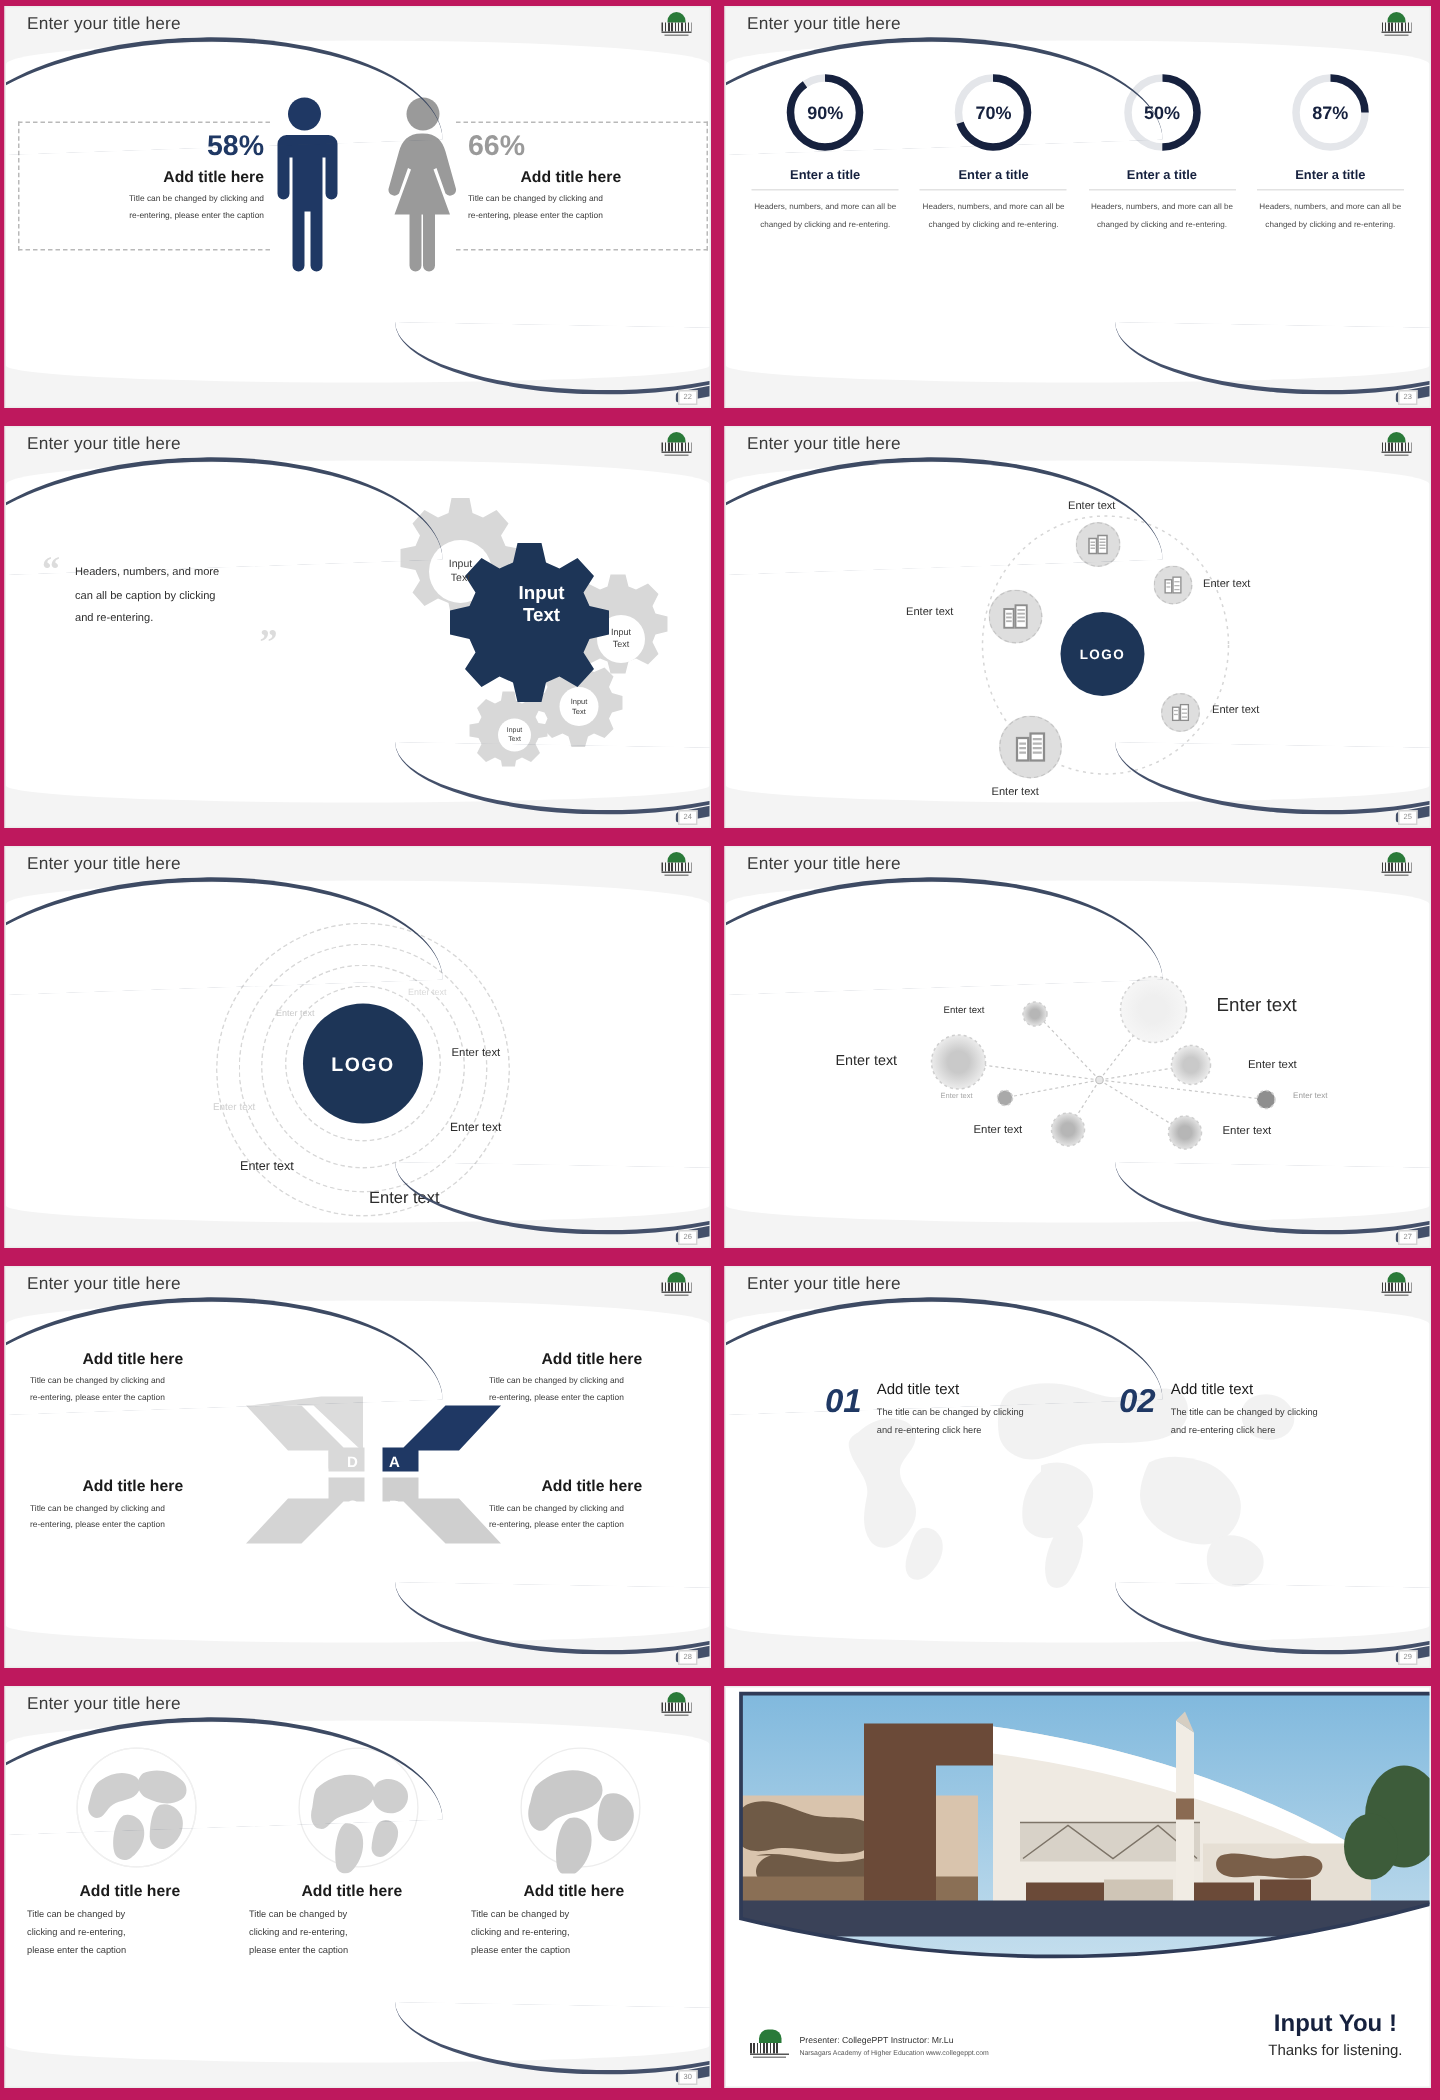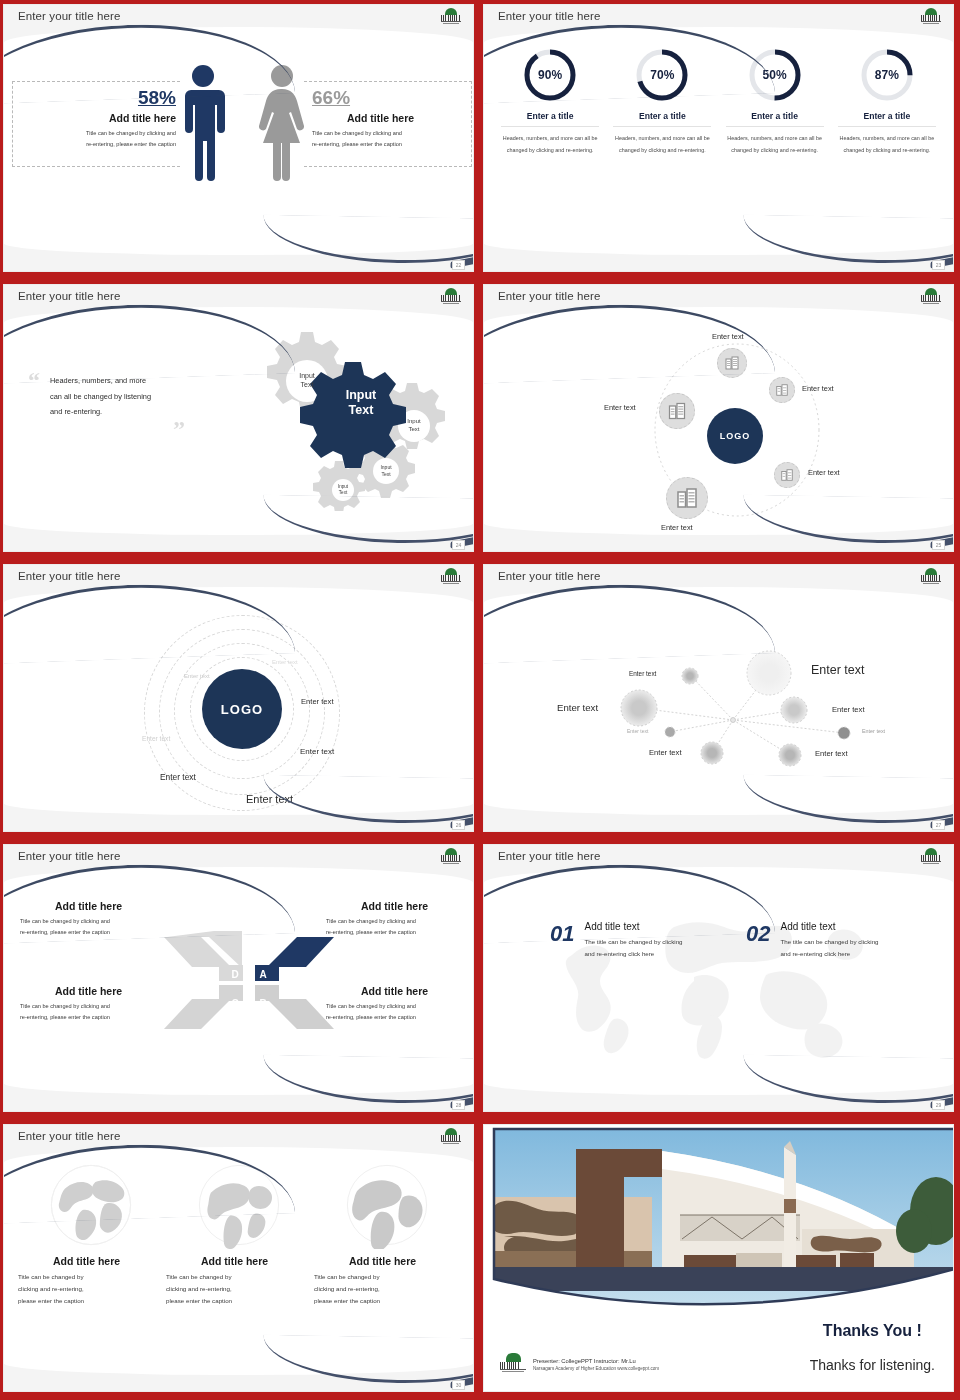--- a/index.html
+++ b/index.html
@@ -12,21 +12,21 @@
   .grid{
     width:960px; height:1400px;
     display:grid;
     grid-template-columns:480px 480px;
     grid-template-rows:repeat(5,280px);
   }
   .slide{
     position:relative;
     width:480px; height:280px;
     padding:4px 6px 8px 3px;
-    background:#b91c1c;
+    background:#be185d;
   }
   .card{
     position:relative;
     width:100%; height:100%;
     background:#f4f4f4;
     overflow:hidden;
     border:1px solid #ececec;
   }
   
   .body-white{
@@ -90,21 +90,21 @@
     transform:skewY(-12deg); border-radius:2px;
   }
   .pagenum{
     position:absolute; right:8px; bottom:1px;
     width:13px; height:10px; border:1px solid #d4d4d4;
     background:#fff; color:#8c8c8c;
     font-size:5px; line-height:9px; text-align:center;
     z-index:6;
   }
   .stage{ position:absolute; left:0; right:0; top:30px; bottom:14px; z-index:3;}
-  .pct{font-size:19px;font-weight:bold;text-decoration:underline;}
+  .pct{font-size:19px;font-weight:bold;}
   .pct.navy{color:#1f3864;} .pct.gray{color:#9a9a9a;}
   .addt{font-size:10.5px;font-weight:bold;color:#1b1b1b;margin-top:3px;margin-left:35px;}
   .cap{font-size:5.6px;color:#3b3b3b;line-height:1.9;margin-top:4px;}
   .dashbox{position:absolute;border:1px dashed #b9b9b9;}
   .s1col{position:absolute;top:52px;width:150px;}
   
   .donuts{position:absolute;left:10px;right:10px;top:10px;display:flex;justify-content:space-around;}
   .dcell{width:98px;text-align:center;}
   .dtitle{font-size:8.6px;font-weight:bold;color:#16213e;margin-top:6px;padding-bottom:5px;border-bottom:1px solid #e2e2e2;}
   .dbody{font-size:5.4px;color:#4a4a4a;line-height:2.2;margin-top:6px;}
@@ -117,21 +117,21 @@
   .logo-circle{position:absolute;border-radius:50%;background:#1d3557;color:#fff;display:flex;align-items:center;justify-content:center;font-weight:bold;letter-spacing:1px;}
   .node{position:absolute;border-radius:50%;background:#dedede;border:1px dashed #c6c6c6;display:flex;align-items:center;justify-content:center;}
   .lbl{position:absolute;font-size:7.4px;color:#2b2b2b;white-space:nowrap;}
   .ring{position:absolute;border:1px dashed #d8d8d8;border-radius:50%;}
   
   .bignum{font-size:22px;font-weight:bold;font-style:italic;color:#1f3864;}
   .ttxt{font-size:10px;font-weight:normal;color:#1b1b1b;}
   .btxt{font-size:6.2px;color:#3b3b3b;line-height:2;margin-top:4px;}
   .thanks{position:absolute;right:18px;bottom:18px;text-align:center;}
   .thanks h2{font-size:16px;color:#16213e;font-weight:bold;}
-  .thanks p{font-size:14px;color:#2b2b2b;margin-top:17px;}
+  .thanks p{font-size:10px;color:#2b2b2b;margin-top:3px;}
   .fnote{position:absolute;left:16px;bottom:16px;display:flex;align-items:center;gap:7px;}
   .fnote .l1{font-size:5.8px;color:#333;}
   .fnote .l2{font-size:4.6px;color:#555;margin-top:2px;}
 </style>
 </head>
 <body>
 
 <div class="grid">
 
   <div class="slide">
@@ -258,21 +258,21 @@
         </div>
       </div>
       <div class="sw-top"></div>
       <div class="sw-bot"></div>
 
       <div class="stage">
         <div class="quote">
           <div class="qmark">“</div>
           <div class="qtext">
             <div>Headers, numbers, and more</div>
-            <div>can all be changed by listening</div>
+            <div>can all be caption by clicking</div>
             <div>and re-entering.</div>
           </div>
           <div class="qmark" style="margin-left:145px;margin-top:2px;">”</div>
         </div>
 
         <svg width="230" height="190" style="position:absolute;left:225px;top:6px">
           <g fill="#d8d8d8">
             <path id="g1" d="M63 24 l7 -3 2 -10 12 0 2 10 7 3 9 -5 8 9 -5 8 3 7 10 2 0 12 -10 2 -3 7 5 8 -8 9 -9 -5 -7 3 -2 10 -12 0 -2 -10 -7 -3 -9 5 -8 -9 5 -8 -3 -7 -10 -2 0 -12 10 -2 3 -7 -5 -8 8 -9z"></path>
             <circle cx="78" cy="60" r="21" fill="#fff"></circle>
           </g>
@@ -778,21 +778,21 @@
 
           <g fill="#3d5c3a">
             <ellipse cx="452" cy="86" rx="26" ry="34"></ellipse>
             <ellipse cx="430" cy="106" rx="18" ry="22"></ellipse>
           </g>
         </g>
         <path d="M10 4 H478 V142 Q240 210 10 154 Z" fill="none" stroke="#2f3b57" stroke-width="2.5"></path>
       </svg>
 
       <div class="thanks">
-        <h2>Thanks You !</h2>
+        <h2>Input You !</h2>
         <p>Thanks for listening.</p>
       </div>
 
       <div class="fnote">
         <div class="logo" style="position:relative;right:auto;top:auto;width:26px;height:22px;">
           <div class="dome" style="left:6px;width:15px;height:9px;"></div>
           <div class="base" style="top:9px;height:7px;"></div>
           <div class="bar" style="top:16px;width:26px;"></div>
           <div class="bar2" style="top:18px;width:22px;"></div>
         </div>

